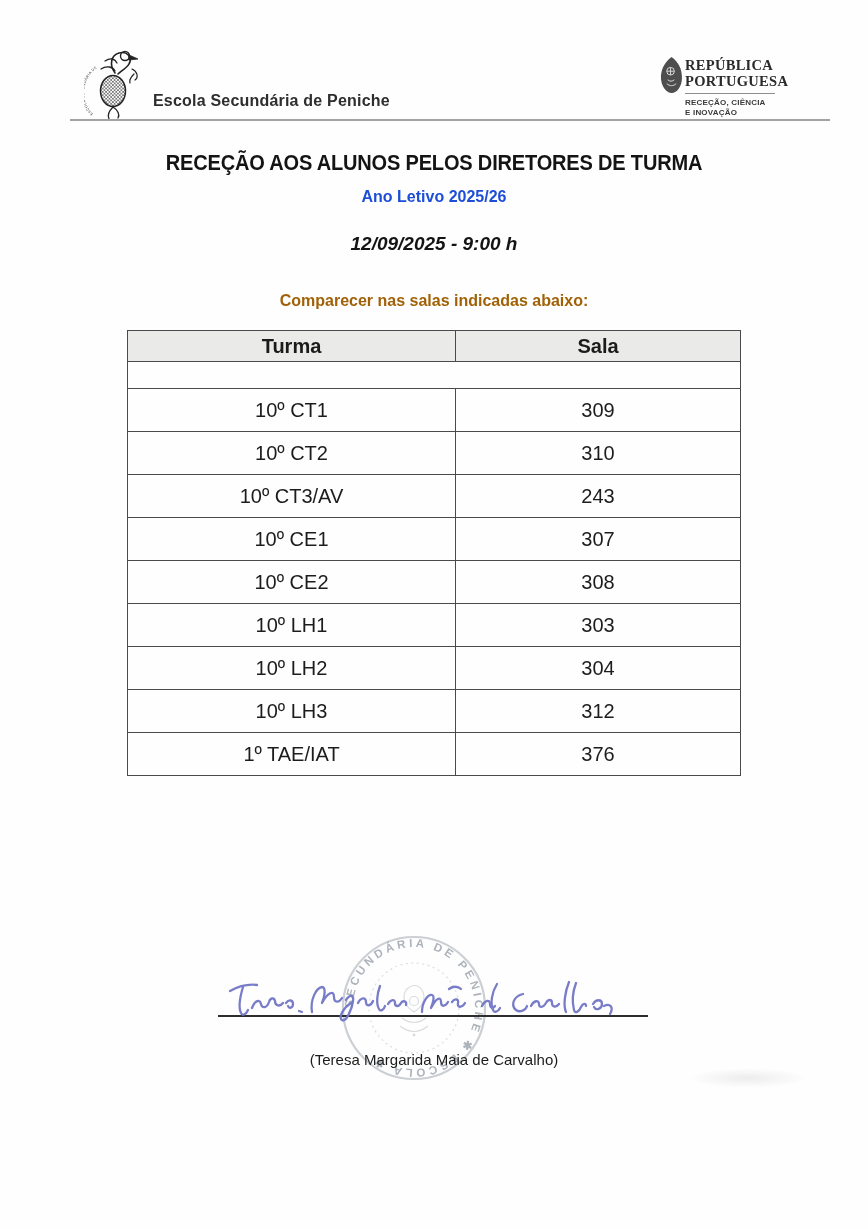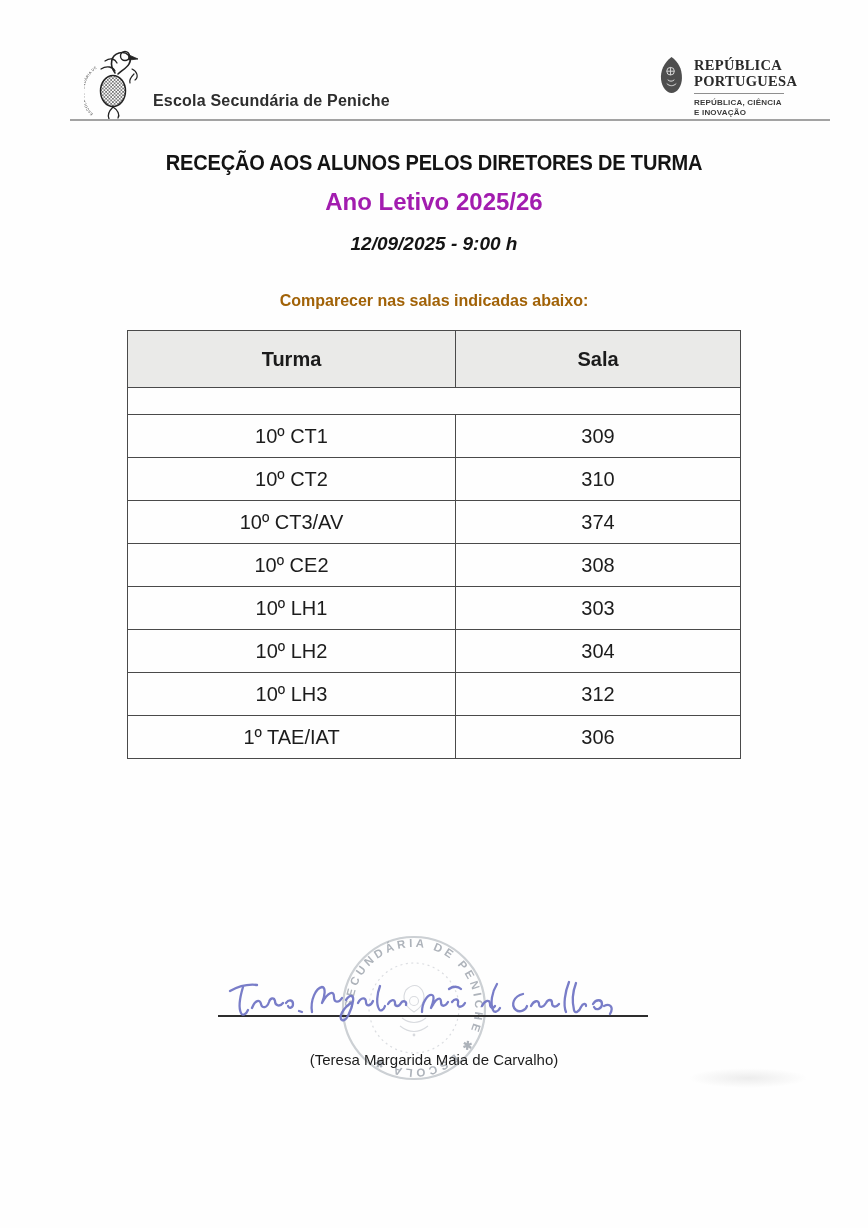--- a/index.html
+++ b/index.html
@@ -11,46 +11,46 @@
   }
   .center-abs { position: absolute; left: 0; width: 100%; text-align: center; }
 
   
   .school-logo { position: absolute; left: 84px; top: 46px; width: 62px; height: 78px; }
   .school-name {
     position: absolute; left: 153px; top: 92px;
     font-size: 16px; font-weight: 700; color: #2e2e2e; letter-spacing: .2px;
   }
   .gov-logo { position: absolute; left: 658px; top: 56px; width: 145px; }
-  .gov-inner { display: flex; gap: 9px; }
+  .gov-inner { display: flex; }
   .gov-leaf { width: 27px; height: 38px; flex: 0 0 auto; }
   .gov-lines { padding-top: 1px; }
   .gov-line { font-family: "Liberation Serif", serif; font-size: 14.5px; font-weight: 600; letter-spacing: .3px; color: #2b2b2b; line-height: 16px; }
   .gov-divider { width: 90px; height: 1px; background: #8f8f8f; margin: 4px 0 4px 0; }
   .gov-sub { font-size: 8px; font-weight: 700; color: #3a3a3a; line-height: 9.5px; letter-spacing: .2px; }
   .header-rule { position: absolute; left: 70px; top: 119px; width: 760px; height: 2px; background: #a3a3a3; }
 
   
   .title1 { top: 150px; font-size: 22px; font-weight: 700; color: #141414; transform: scaleX(.91); letter-spacing: -0.2px; }
-  .title2 { top: 188px; font-size: 24px; font-weight: 700; color: #a21caf; }
+  .title2 { top: 188px; font-size: 16px; font-weight: 700; color: #1d4ed8; }
   .datetime { top: 233px; font-size: 19px; font-weight: 700; color: #141414; font-style: italic; }
   .instruction { top: 292px; font-size: 16px; font-weight: 700; color: #a16207; }
 
   
   .rooms-table {
     position: absolute; top: 330px; left: 127px; width: 613px;
     border-collapse: collapse; table-layout: fixed;
   }
   .rooms-table col.c1 { width: 328px; }
   .rooms-table col.c2 { width: 285px; }
   .rooms-table th, .rooms-table td {
     border: 1.6px solid #4a4a4a; text-align: center; vertical-align: middle;
     font-size: 20px; overflow: hidden;
   }
-  .rooms-table thead th { height: 57px; background: #eaeae8; font-weight: 700; color: #1b1b1b; }
+  .rooms-table thead th { height: 31px; background: #eaeae8; font-weight: 700; color: #1b1b1b; }
   .rooms-table tr.spacer td { height: 27px; }
   .rooms-table tbody td { height: 43px; font-weight: 400; color: #1c1c1c; }
 
   
   .role-label { top: 910px; font-size: 15px; color: #1c1c1c; }
   .stamp { position: absolute; left: 336px; top: 930px; width: 156px; height: 156px; }
   .sig-line { position: absolute; left: 218px; top: 1015px; width: 430px; height: 2px; background: #2d2d2d; }
   .sig-hand { position: absolute; left: 212px; top: 970px; width: 440px; height: 62px; }
   .printed-name { top: 1051px; font-size: 15px; color: #1c1c1c; }
 
@@ -89,21 +89,21 @@
     <div class="gov-inner">
       <svg class="gov-leaf" viewBox="0 0 28 40">
         <path d="M14,1 C6,7 2,16 3,25 C4,33 9,39 14,39 C20,39 25,32 25,23 C25,13 21,6 14,1 Z" fill="#4e4e4e"></path>
         <circle cx="13" cy="16" r="4" fill="none" stroke="#dcdcdc" stroke-width="1"></circle>
         <path d="M13,12 v8 M9,16 h8 M10,25 c2,2 5,2 7,0 M9,29 c3,3 7,3 10,0" stroke="#dcdcdc" stroke-width="1" fill="none"></path>
       </svg>
       <div class="gov-lines">
         <div class="gov-line">REPÚBLICA</div>
         <div class="gov-line">PORTUGUESA</div>
         <div class="gov-divider"></div>
-        <div class="gov-sub">REPÚBLICA, CIÊNCIA</div>
+        <div class="gov-sub">RECEÇÃO, CIÊNCIA</div>
         <div class="gov-sub">E INOVAÇÃO</div>
       </div>
     </div>
   </div>
 
   <div class="header-rule"></div>
 
   <div class="center-abs title1">RECEÇÃO AOS ALUNOS PELOS DIRETORES DE TURMA</div>
   <div class="center-abs title2">Ano Letivo 2025/26</div>
   <div class="center-abs datetime">12/09/2025 - 9:00 h</div>
@@ -127,41 +127,45 @@
     <tr>
           <td>10º CT1</td>
           <td>309</td>
         </tr>
         <tr>
           <td>10º CT2</td>
           <td>310</td>
         </tr>
         <tr>
           <td>10º CT3/AV</td>
-          <td>374</td>
+          <td>243</td>
+        </tr>
+        <tr>
+          <td>10º CE1</td>
+          <td>307</td>
         </tr>
         <tr>
           <td>10º CE2</td>
           <td>308</td>
         </tr>
         <tr>
           <td>10º LH1</td>
           <td>303</td>
         </tr>
         <tr>
           <td>10º LH2</td>
           <td>304</td>
         </tr>
         <tr>
           <td>10º LH3</td>
           <td>312</td>
         </tr>
         <tr>
           <td>1º TAE/IAT</td>
-          <td>306</td>
+          <td>376</td>
         </tr>
       </tbody>
   </table>
 
 
   <svg class="stamp" viewBox="0 0 156 156">
     <circle cx="78" cy="78" r="71" fill="none" stroke="#9aa1a9" stroke-width="2.2" opacity=".5"></circle>
     <path id="stampRing" d="M17,78 a61,61 0 1 1 122,0 a61,61 0 1 1 -122,0" fill="none"></path>
     <text font-size="11.5" font-weight="bold" fill="#939aa4" opacity=".75" letter-spacing="3.2" font-family="Liberation Sans, sans-serif">
       <textPath href="#stampRing">SECUNDÁRIA DE PENICHE ✱ ESCOLA ✱</textPath>

